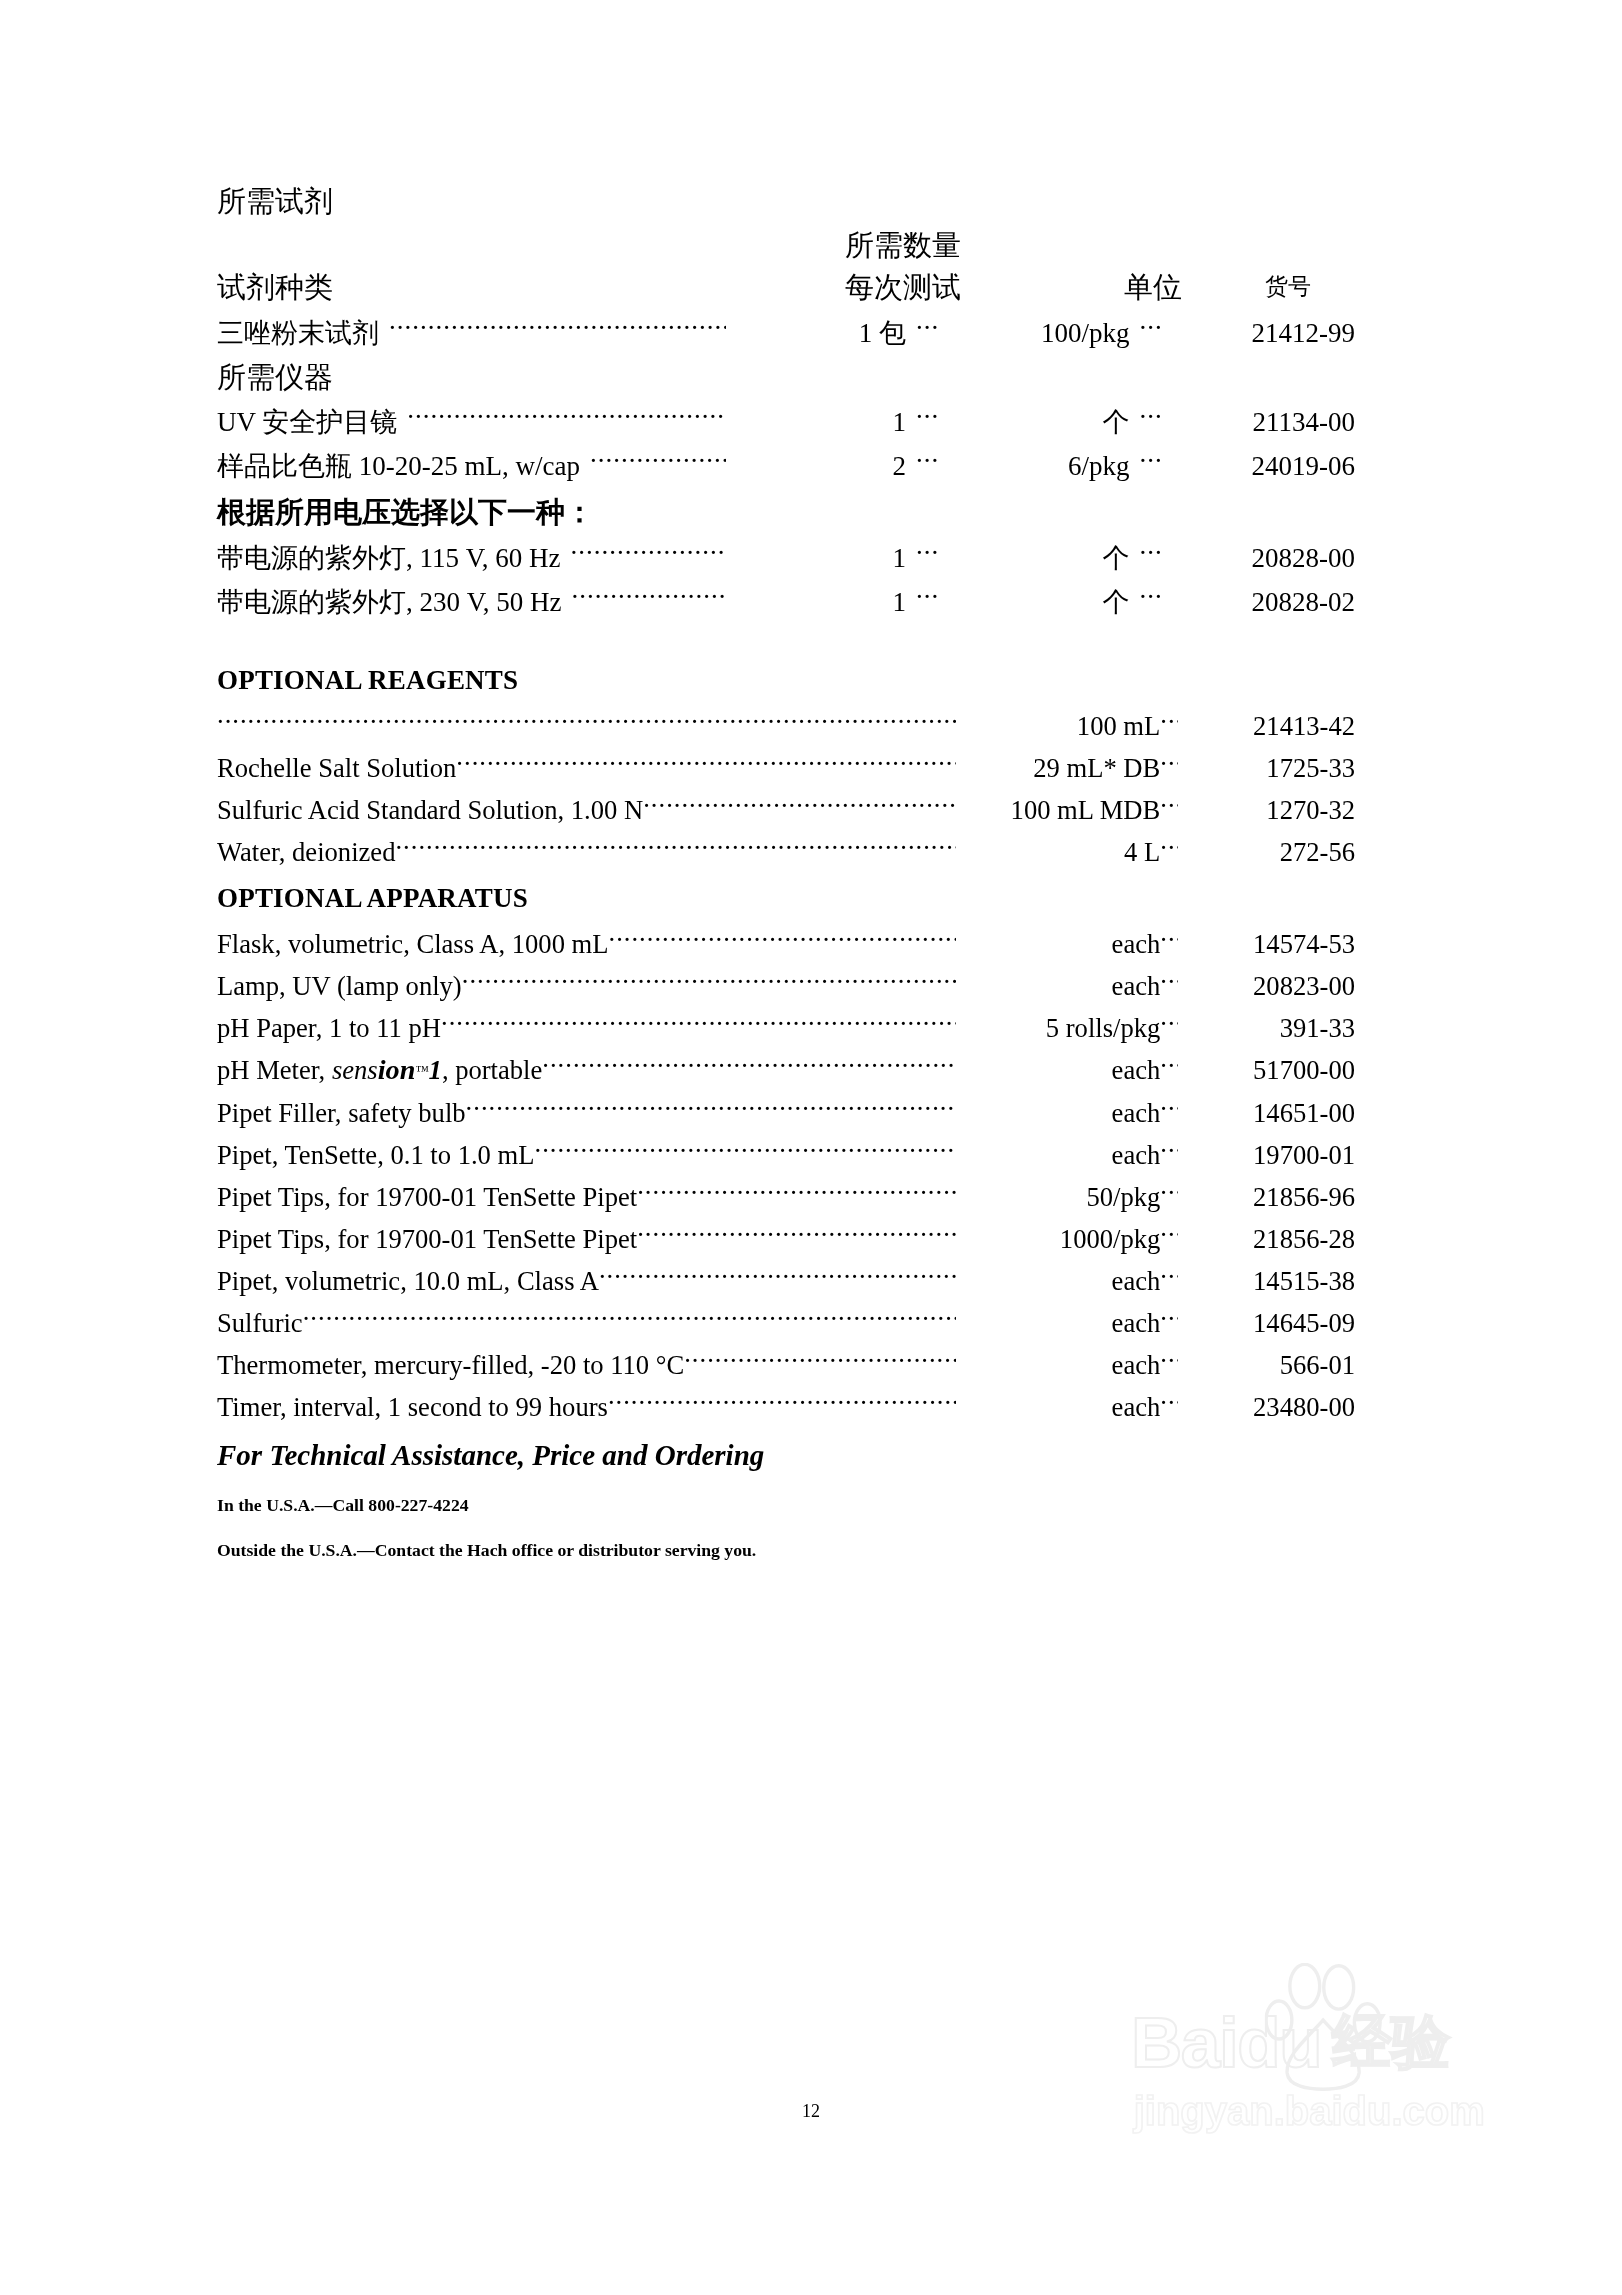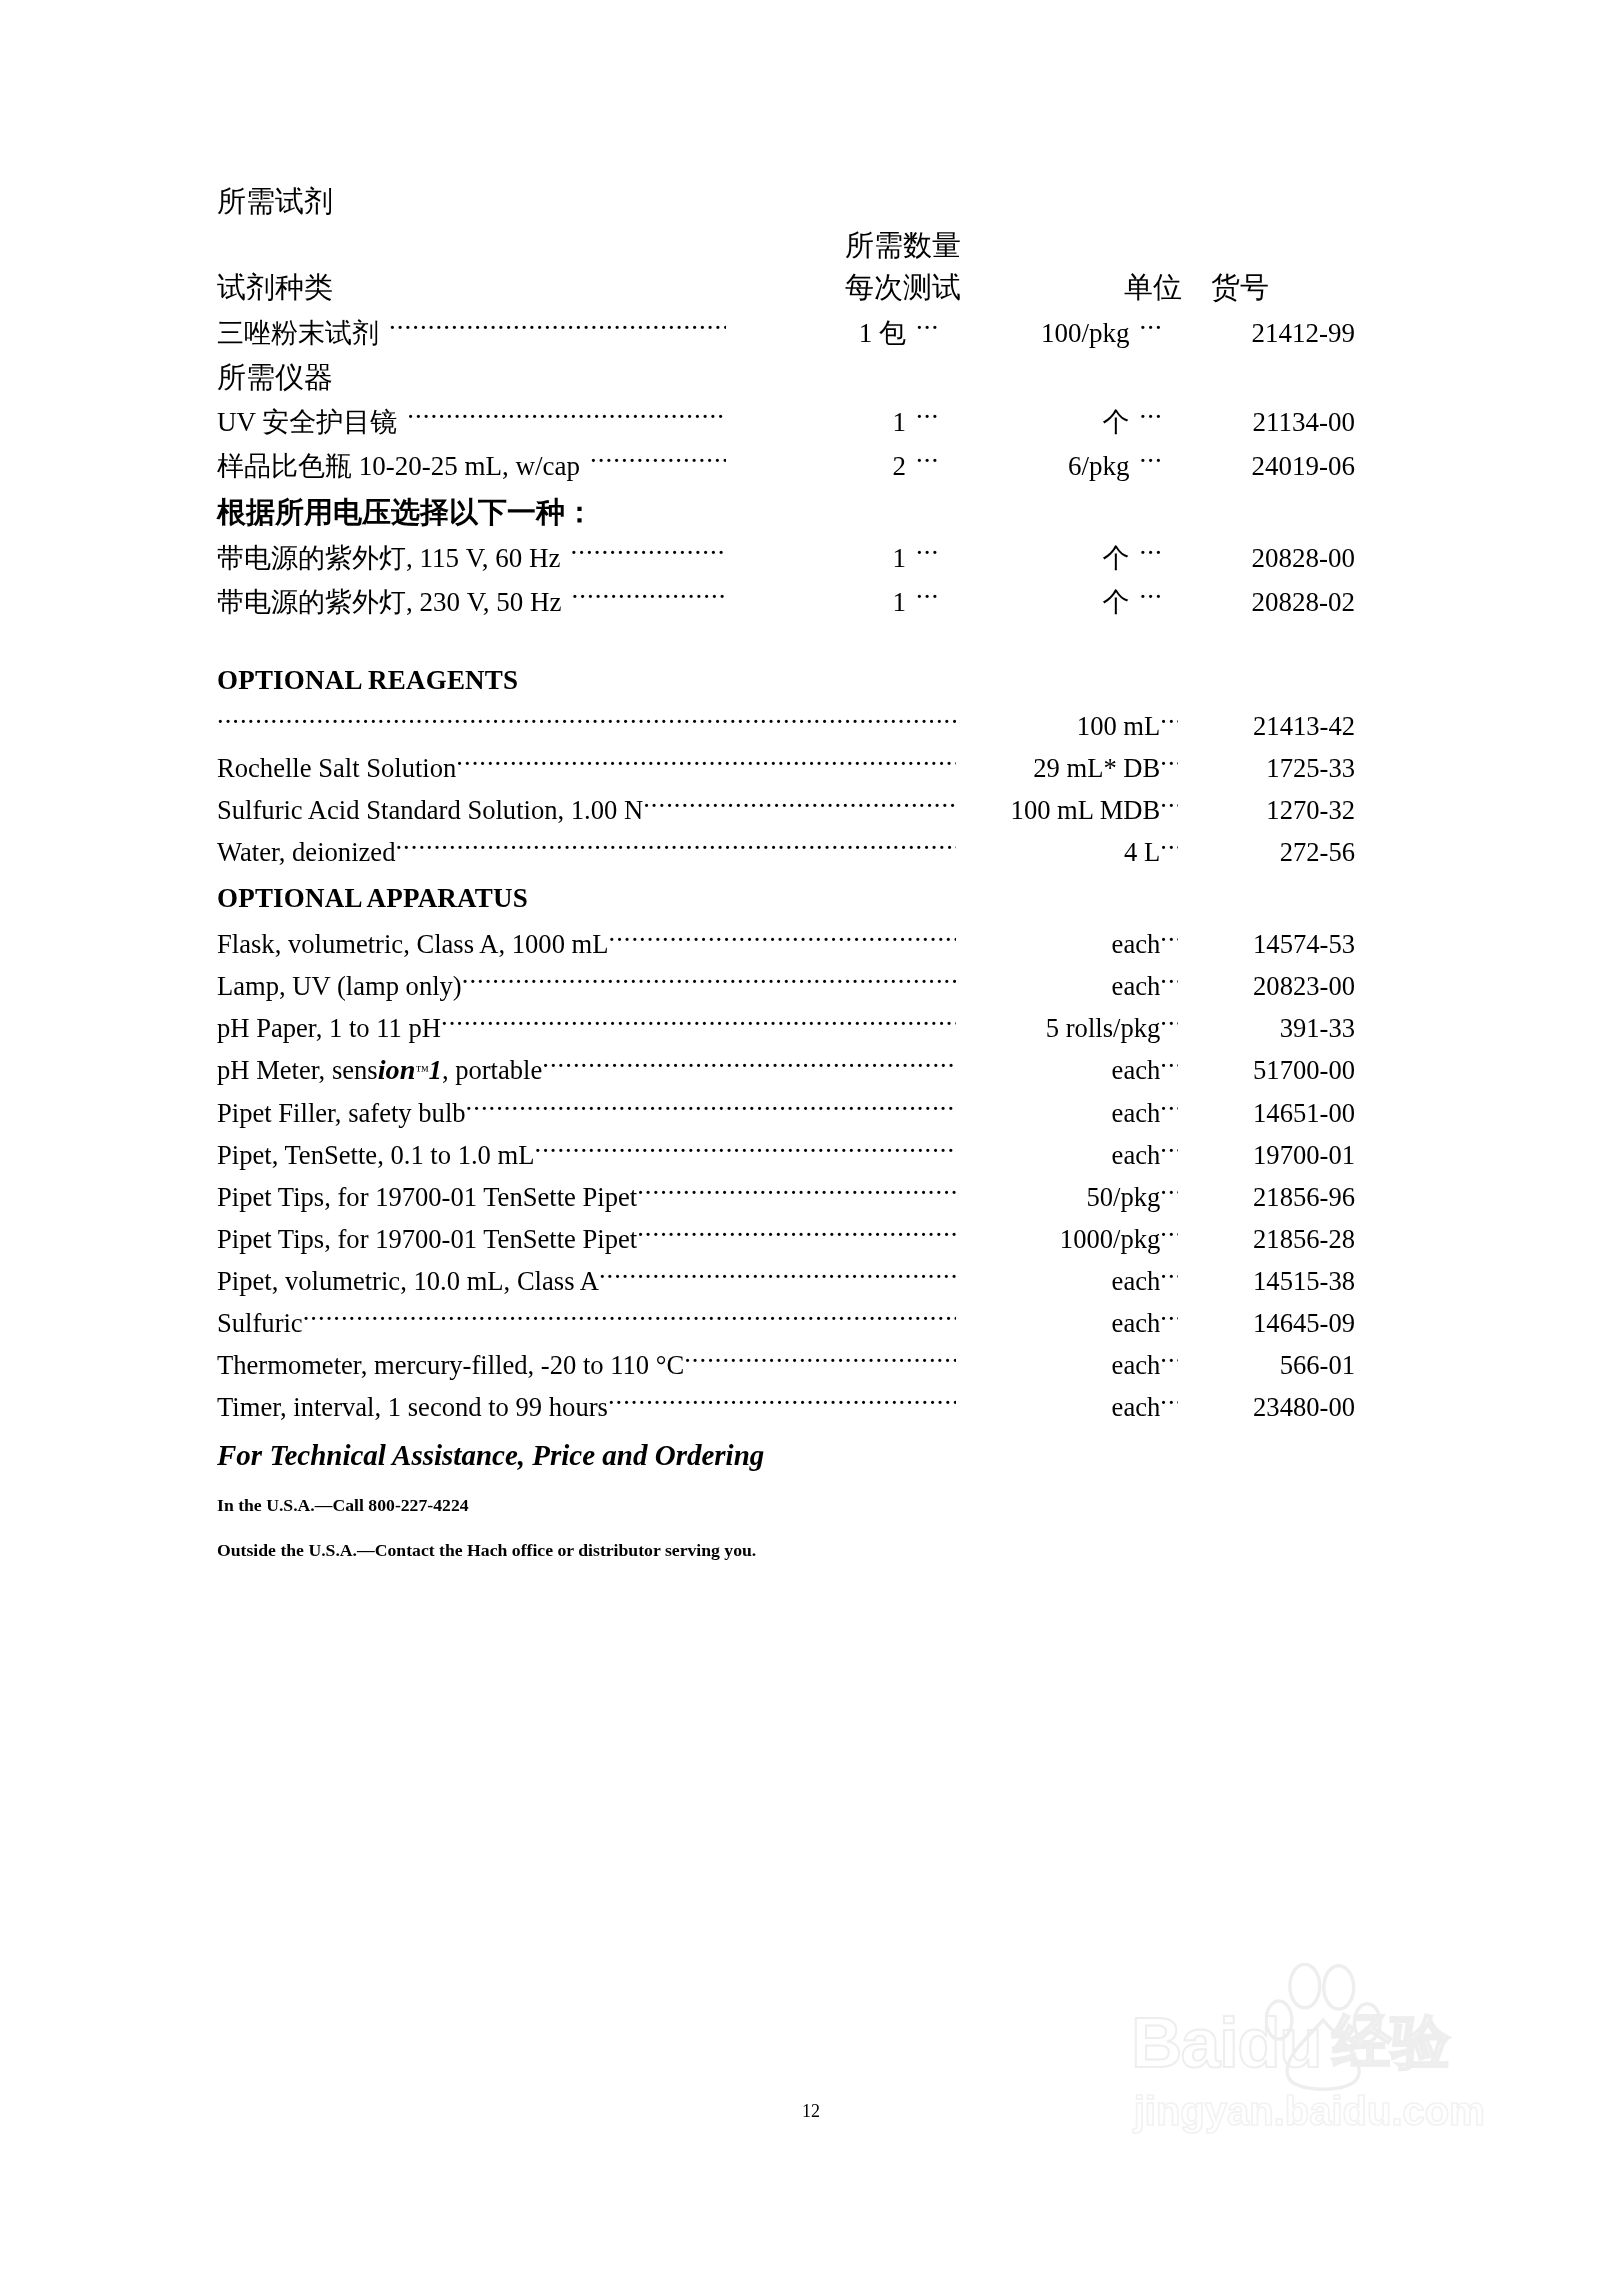--- a/index.html
+++ b/index.html
@@ -103,23 +103,23 @@
   }
   .hdr-unit {
     position: absolute;
     left: 907px;
     top: 42px;
     font-size: 29px;
     line-height: 42px;
   }
   .hdr-cat {
     position: absolute;
-    left: 994px;
+    left: 1048px;
     top: 42px;
-    font-size: 29px;
+    font-size: 23px;
     line-height: 42px;
   }
 
   
   .r-cn { font-size: 27px; line-height: 44px; gap: 10px; }
   .r-cn .qty  { width: 170px; }
   .r-cn .unit { width: 179px; }
   .r-cn .cat  { width: 181px; }
   .r-cn .lead2 { flex: 0 0 24.5px; }
 
@@ -146,21 +146,21 @@
     margin: 0;
   }
   .note {
     font-size: 17.7px;
     font-weight: 700;
     line-height: 45px;
     margin: 0;
   }
 
   
-  .sens-a { }
+  .sens-a { font-style: italic; }
   .sens-b { font-style: italic; font-weight: 700; font-size: 1.06em; margin-top: 16px; }
   .sens-tm { font-size: 0.52em; vertical-align: 0.28em; letter-spacing: -0.3px; }
   .sens-1 { font-style: italic; font-weight: 700; }
 
   
   #pagenum {
     position: absolute;
     left: 0;
     top: 2101px;
     width: 1622px;

